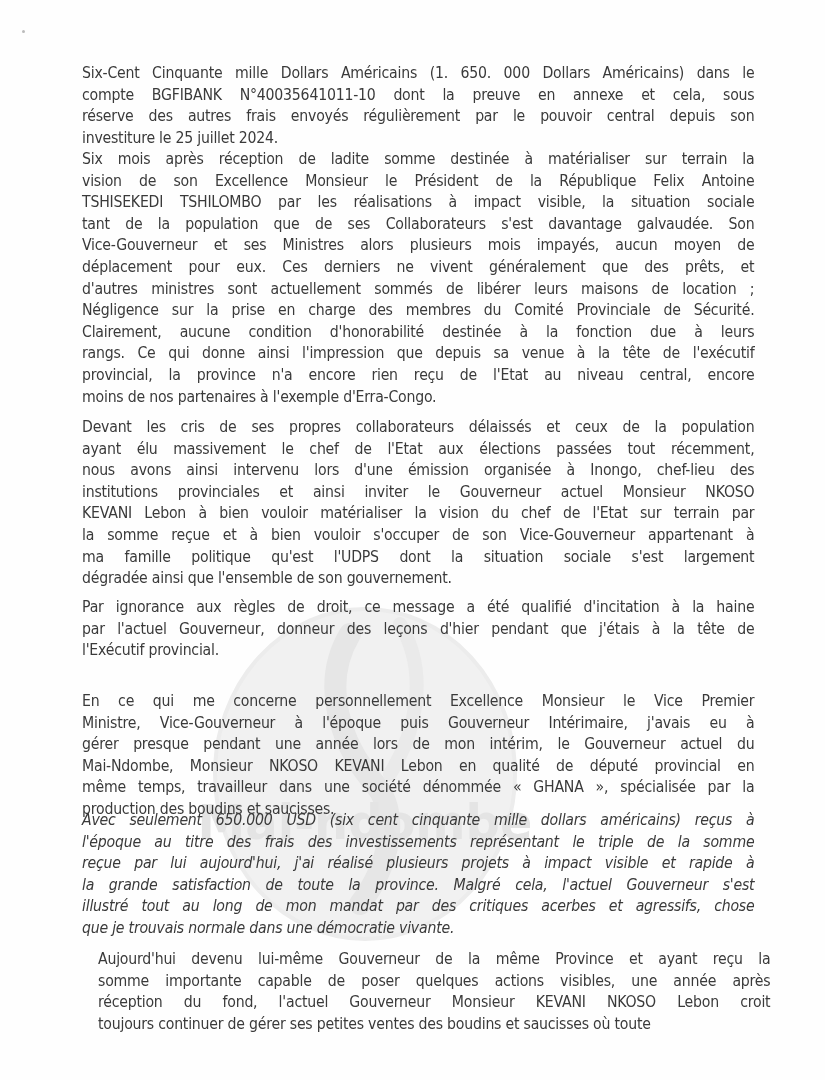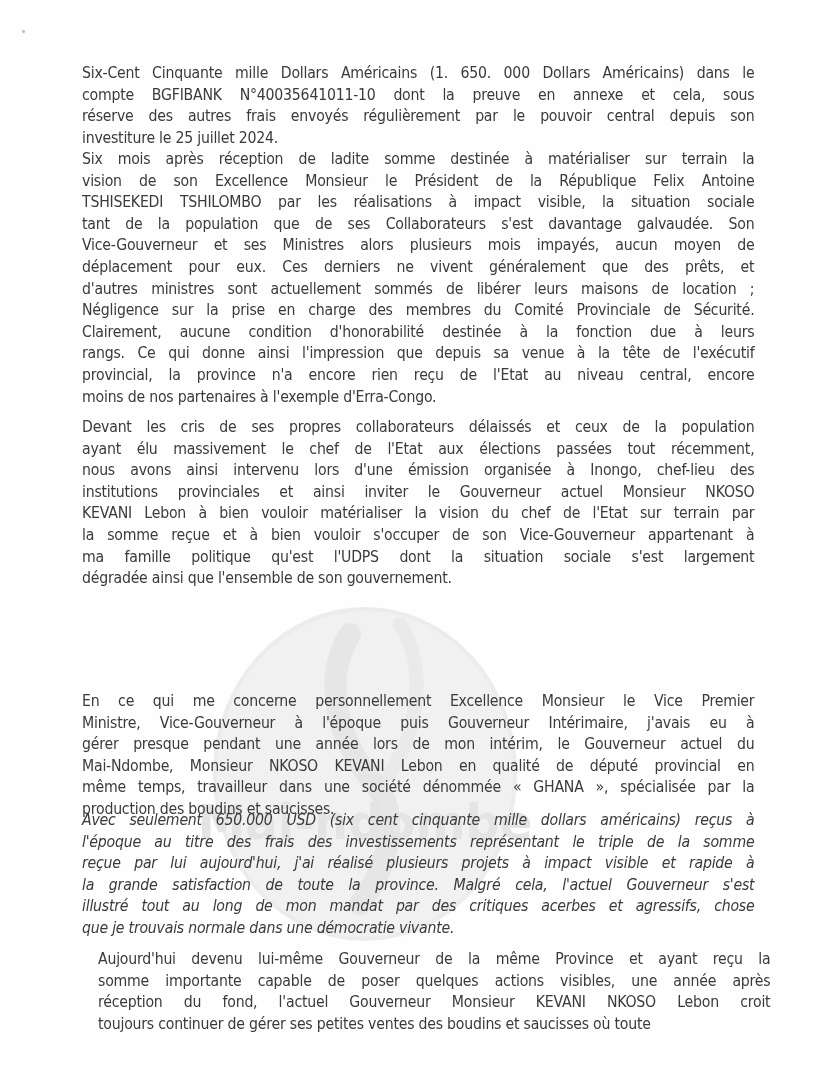--- a/index.html
+++ b/index.html
@@ -59,20 +59,25 @@
       <span class="line">tant de la population que de ses Collaborateurs s'est davantage galvaudée. Son</span>
       <span class="line">Vice-Gouverneur et ses Ministres alors plusieurs mois impayés, aucun moyen de</span>
       <span class="line">déplacement pour eux. Ces derniers ne vivent généralement que des prêts, et</span>
       <span class="line">d'autres ministres sont actuellement sommés de libérer leurs maisons de location ;</span>
       <span class="line">Négligence sur la prise en charge des membres du Comité Provinciale de Sécurité.</span>
       <span class="line">Clairement, aucune condition d'honorabilité destinée à la fonction due à leurs</span>
       <span class="line">rangs. Ce qui donne ainsi l'impression que depuis sa venue à la tête de l'exécutif</span>
       <span class="line">provincial, la province n'a encore rien reçu de l'Etat au niveau central, encore</span>
       <span class="line last">moins de nos partenaires à l'exemple d'Erra-Congo.</span>
     </div>
+  <div class="text-block" id="p3" style="top:597px;">
+      <span class="line">Par ignorance aux règles de droit, ce message a été qualifié d'incitation à la haine</span>
+      <span class="line">par l'actuel Gouverneur, donneur des leçons d'hier pendant que j'étais à la tête de</span>
+      <span class="line last">l'Exécutif provincial.</span>
+    </div>
   <div class="text-block" id="p4" style="top:671px;margin-top:20px;">
       <span class="line">En ce qui me concerne personnellement Excellence Monsieur le Vice Premier</span>
       <span class="line">Ministre, Vice-Gouverneur à l'époque puis Gouverneur Intérimaire, j'avais eu à</span>
       <span class="line">gérer presque pendant une année lors de mon intérim, le Gouverneur actuel du</span>
       <span class="line">Mai-Ndombe, Monsieur NKOSO KEVANI Lebon en qualité de député provincial en</span>
       <span class="line">même temps, travailleur dans une société dénommée « GHANA », spécialisée par la</span>
       <span class="line last">production des boudins et saucisses.</span>
     </div>
   <div class="text-block" id="p5" style="top:810px;font-style:italic;">
       <span class="line">Avec seulement 650.000 USD (six cent cinquante mille dollars américains) reçus à</span>

